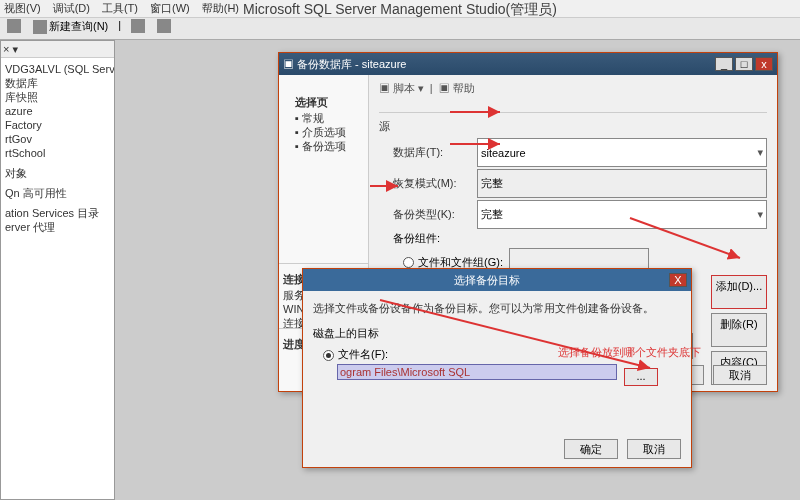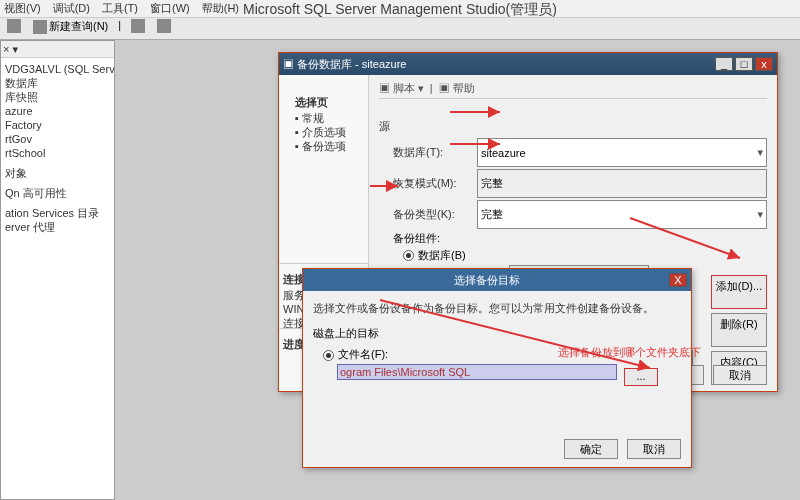--- a/index.html
+++ b/index.html
@@ -17,21 +17,21 @@
 .dlg-title{background:#4a6a8a;background:linear-gradient(#3a5a7a,#2a4a6a);color:#fff;height:22px;display:flex;align-items:center;padding:0 4px;justify-content:space-between}
 .dlg-title .caps{display:flex}
 .dlg-title .cap{width:18px;height:14px;border:1px solid #555;background:#ddd;margin-left:2px;text-align:center;line-height:12px;color:#000}
 .dlg-title .cap.close{background:#c0392b;color:#fff}
 .backup{left:278px;top:52px;width:500px;height:340px}
 .backup-body{display:flex;height:calc(100% - 22px)}
 .backup-left{width:90px;background:#f8f8f8;border-right:1px solid #ccc;padding:16px}
 .backup-left .sec{font-weight:bold;margin:4px 0 2px}
 .backup-left div{line-height:14px;color:#333}
 .backup-right{flex:1;padding:6px 10px;position:relative;background:#f0f0f0}
-.script-bar{border-bottom:1px solid #ccc;padding-bottom:2px;margin-bottom:20px;color:#555}
+.script-bar{border-bottom:1px solid #ccc;padding-bottom:16px;margin-bottom:6px;color:#555}
 .fieldset{margin-bottom:6px}
 .fs-title{color:#333;margin-bottom:4px}
 .row{display:flex;align-items:center;margin:2px 0 2px 14px}
 .row label{width:84px;color:#333}
 .row .combo,.row .txt{flex:1;border:1px solid #888;background:#fff;height:29px;padding:0 3px;display:flex;align-items:center}
 .row .combo::after{content:"▾";margin-left:auto;color:#555}
 .chk{width:11px;height:11px;border:1px solid #555;display:inline-block;margin-right:4px;background:#fff;vertical-align:middle}
 .radio{width:11px;height:11px;border:1px solid #555;border-radius:50%;display:inline-block;margin-right:4px;background:#fff;vertical-align:middle;position:relative}
 .radio.sel::after{content:"";position:absolute;inset:2px;background:#333;border-radius:50%}
 .side-btns{position:absolute;right:10px;top:200px;width:56px}
@@ -139,24 +139,20 @@
             <div class="txt" style="background:#eee">完整</div>
           </div>
     <div class="row">
             <label>备份类型(K):</label>
             <div class="combo">完整</div>
           </div>
     <div class="row" style="margin-left:14px">
             <span>备份组件:</span>
           </div>
     <div class="row" style="margin-left:24px">
-            <span class="radio sel"></span>
-            <span>数据库(B)</span>
-          </div>
-    <div class="row" style="margin-left:24px">
             <span class="radio"></span>
             <span>文件和文件组(G):</span>
             <div class="txt" style="background:#eee;margin-left:6px;width:140px;flex:0 0 140px"></div>
           </div>
    </div>
    <div class="fieldset">
     <div class="fs-title">目标</div>
     <div class="row">
             <label>备份到(U):</label>
             <div class="combo" style="width:140px;flex:0 0 140px">磁盘</div>

